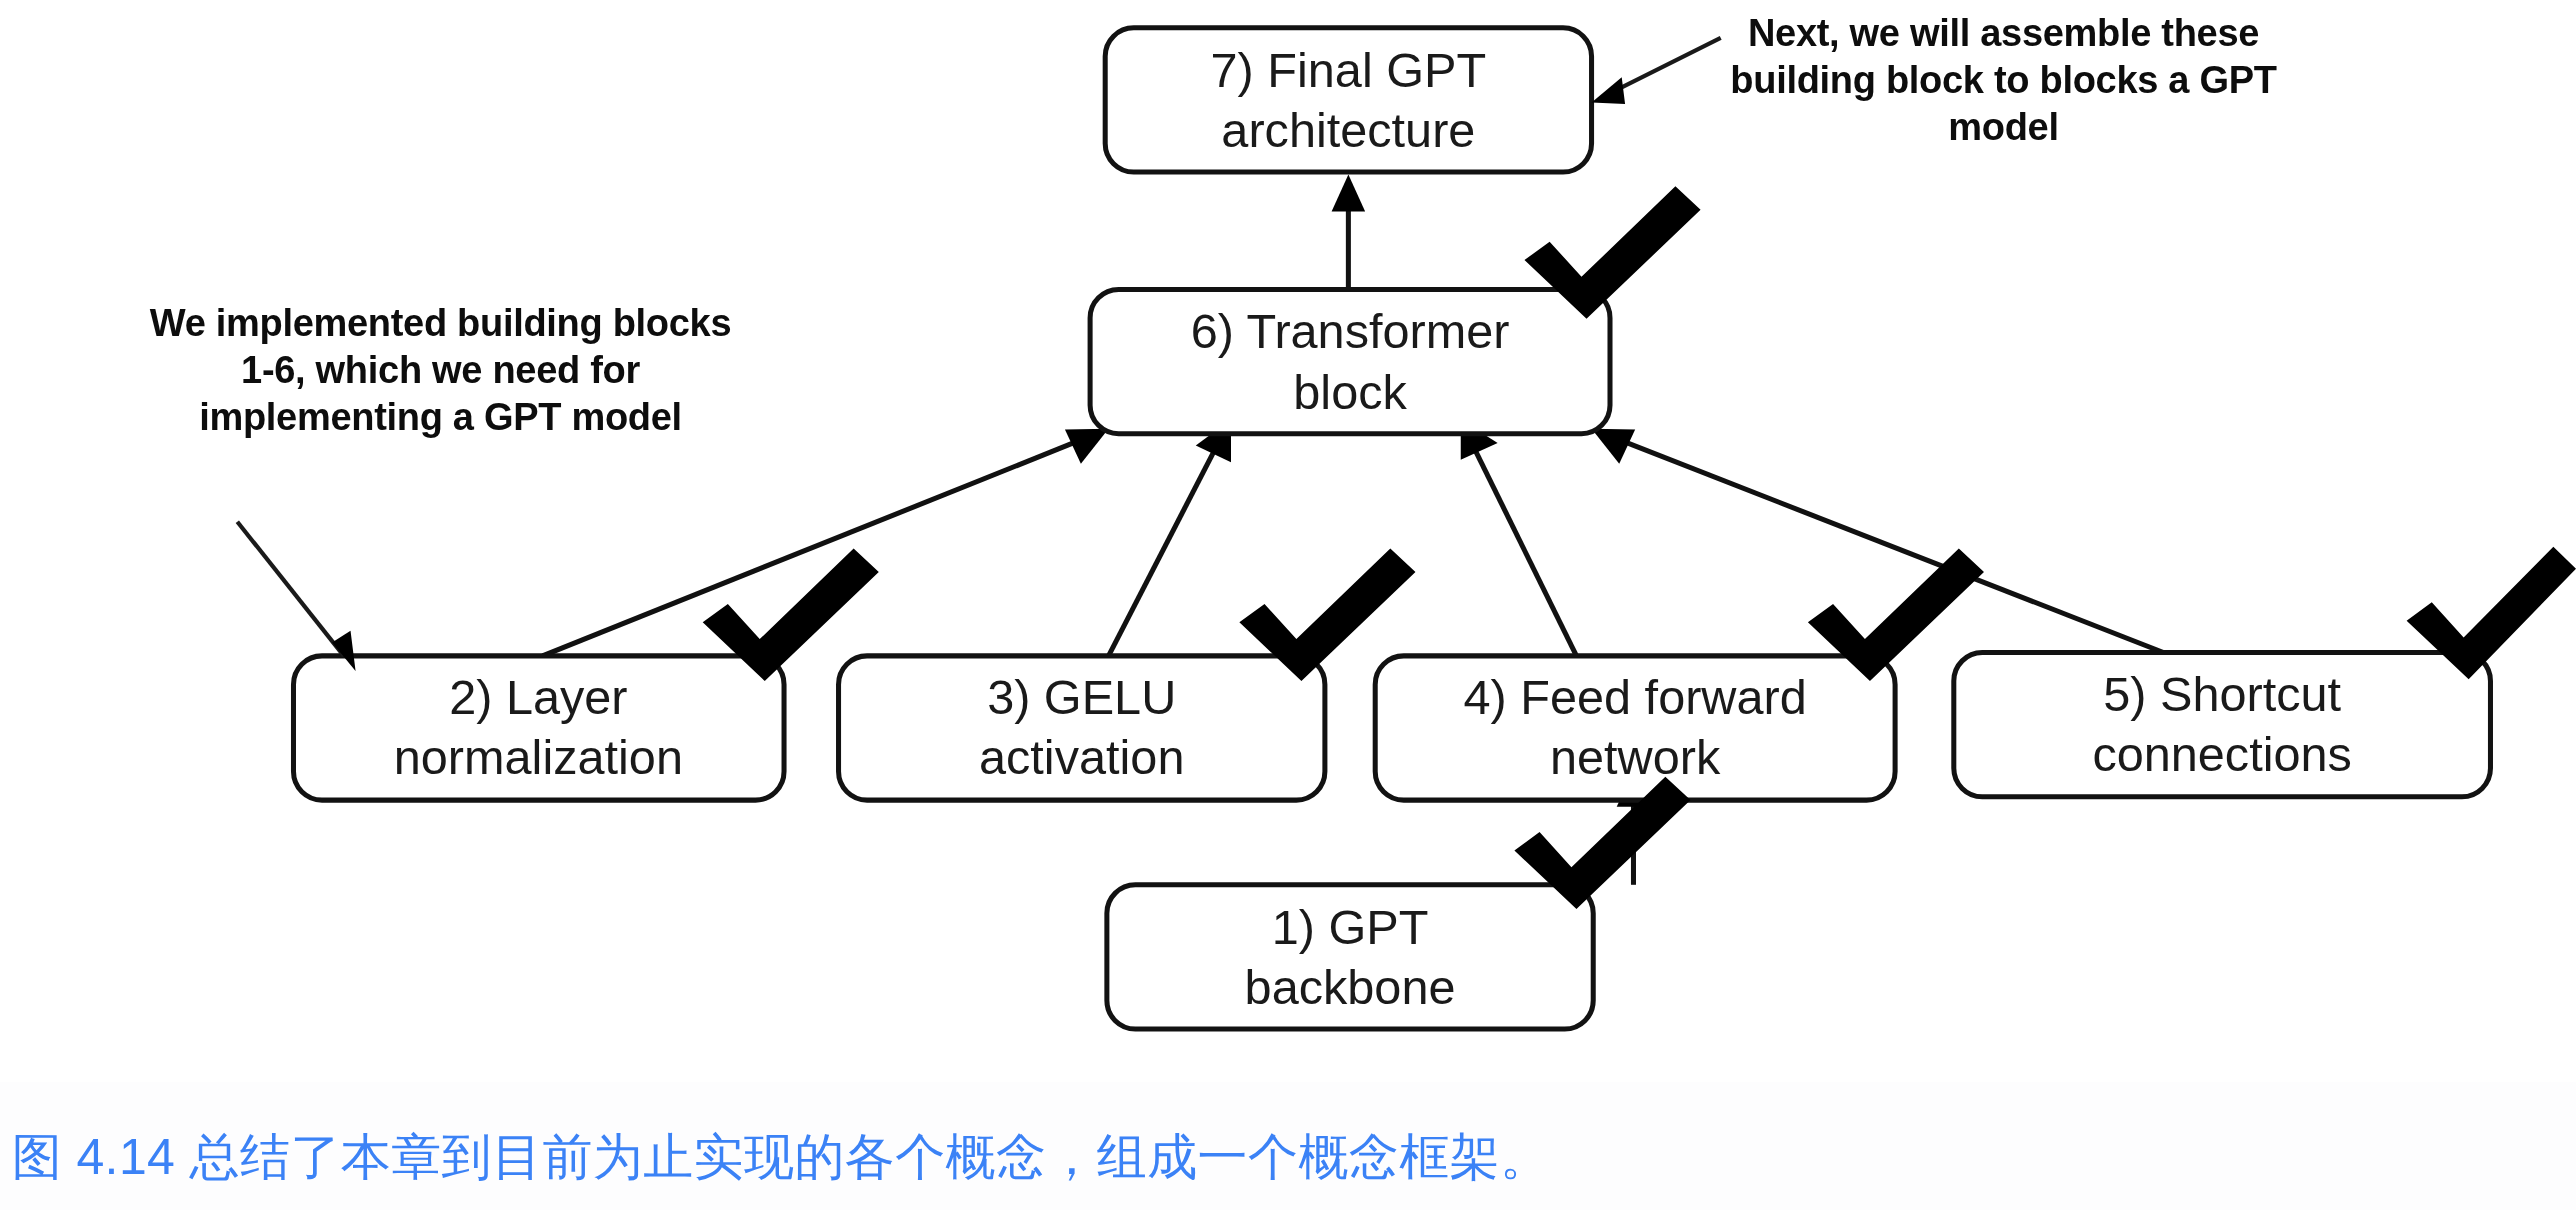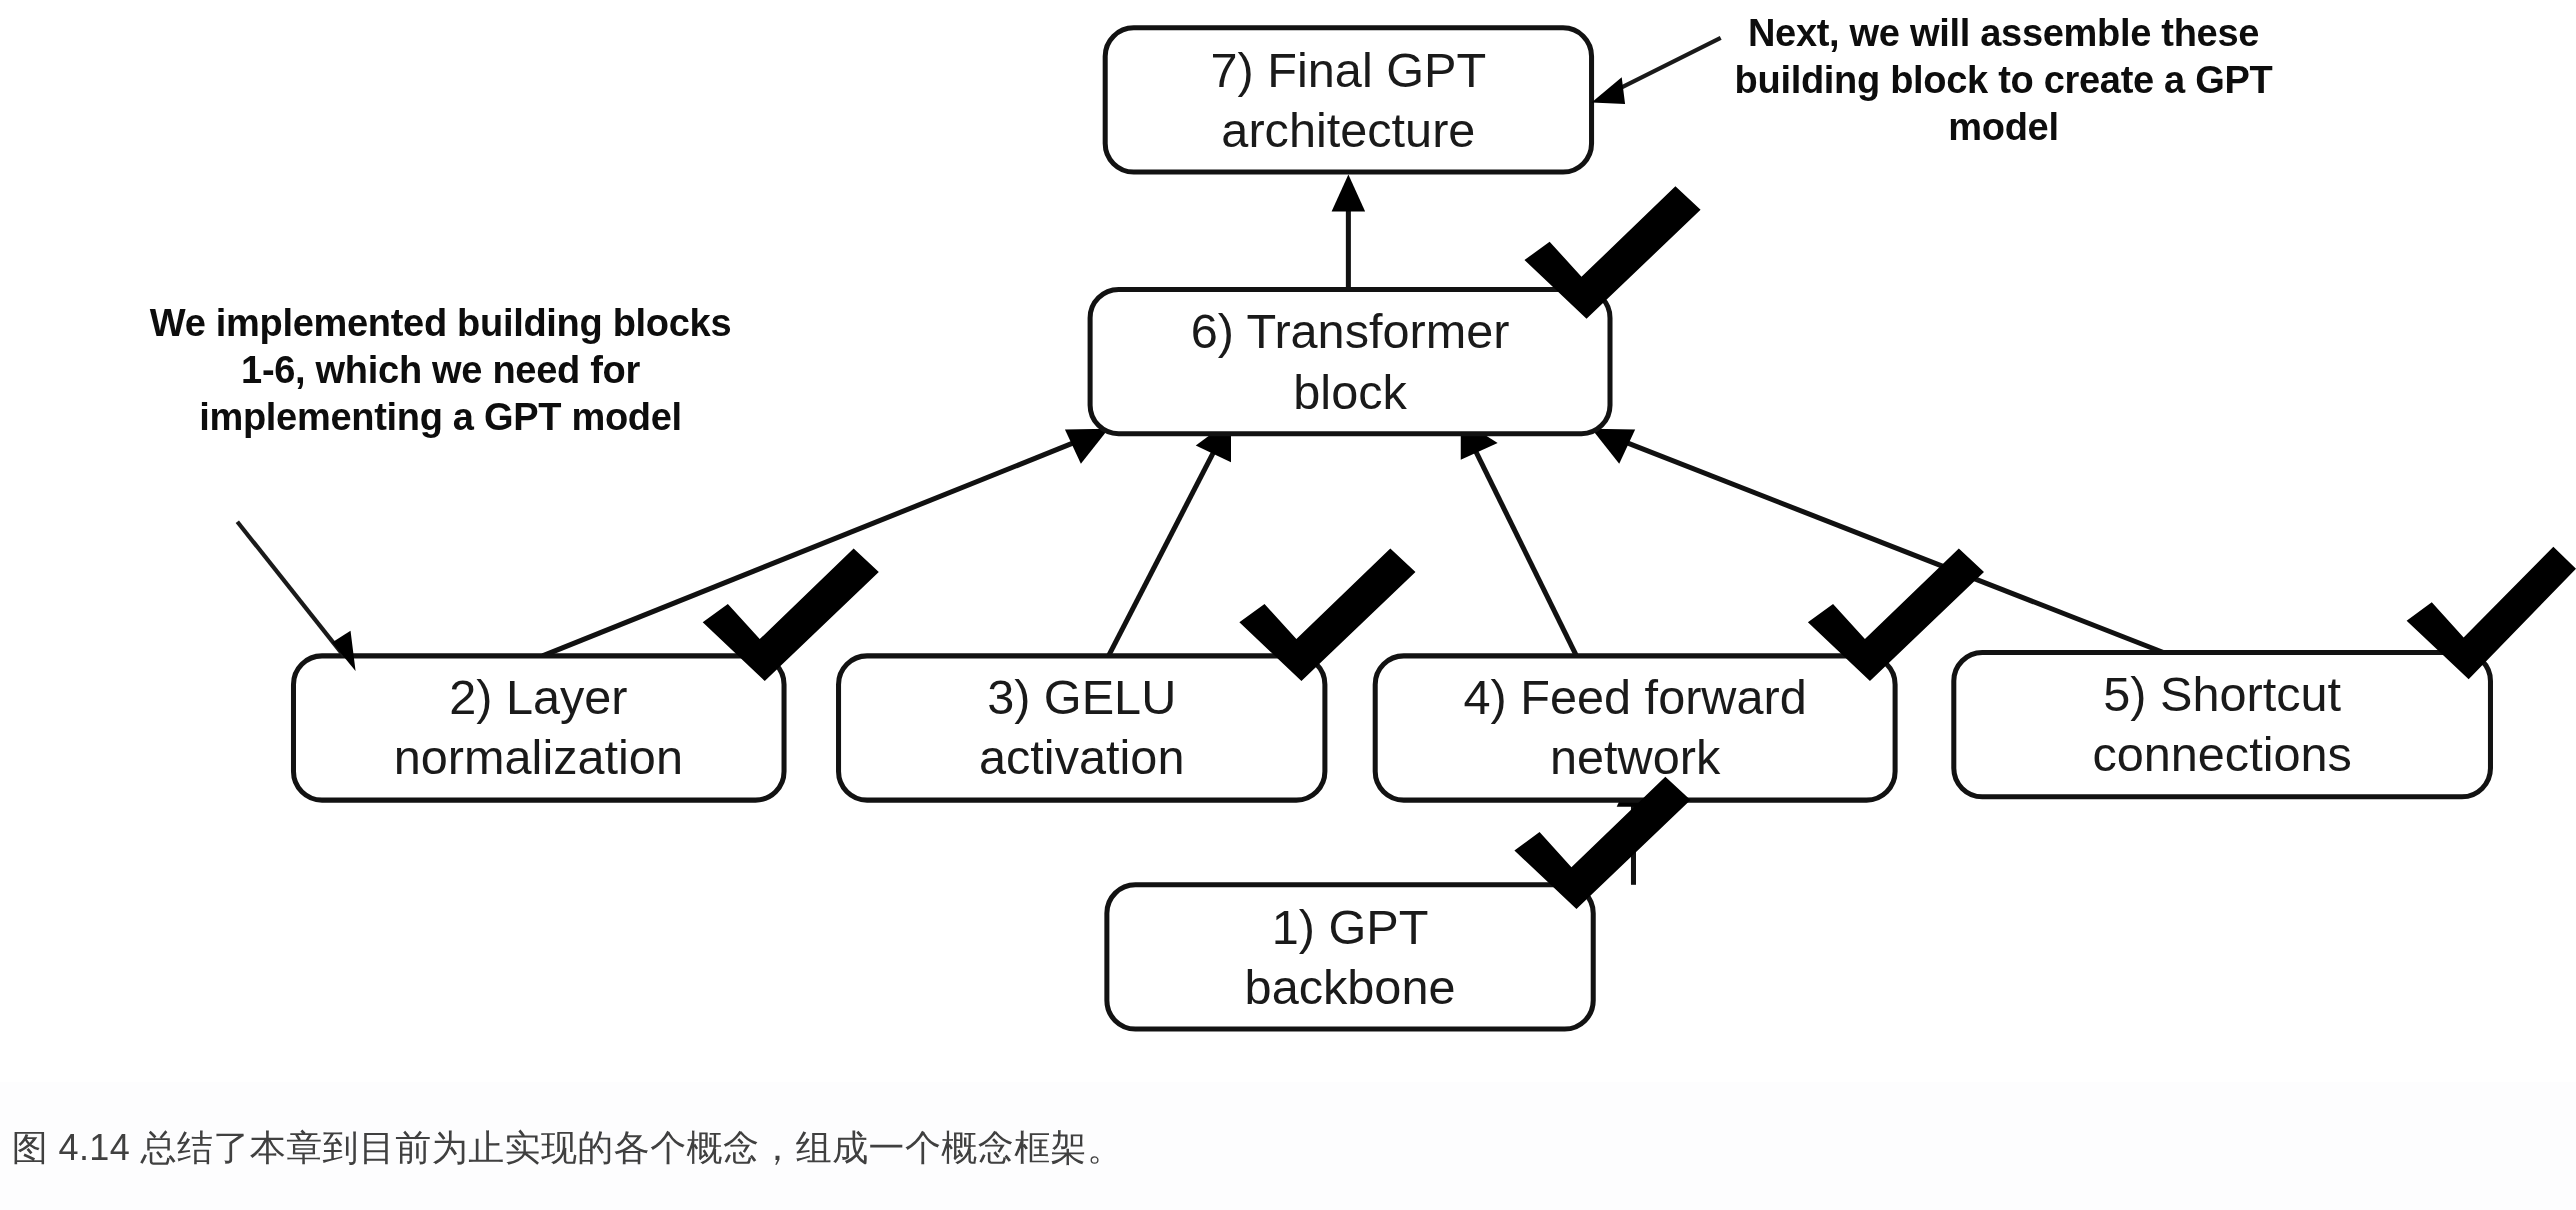--- a/index.html
+++ b/index.html
@@ -81,22 +81,22 @@
     top: 1082px;
     width: 2576px;
     height: 129px;
     background: #fdfdfe;
   }
   #caption-text {
     position: absolute;
     left: 11.7px;
     top: 1124px;
     font-family: "Liberation Sans", sans-serif;
-    font-size: 36px;
-    color: #404040;
+    font-size: 50px;
+    color: #3b82f6;
     letter-spacing: 0.4px;
     white-space: nowrap;
   }
 </style>
 </head>
 <body>
 
 <div id="page">
 
   <svg id="diagram-svg" viewBox="0 0 3072 1290">
@@ -205,21 +205,21 @@
       <line class="anno-line" x1="2052" y1="45" x2="1922" y2="110"></line>
       <polygon class="checkmark" points="1898,122 1938,124 1934,92"></polygon>
     </g>
   </svg>
 
   <div class="anno-text" id="anno-left">We implemented building blocks
 1-6, which we need for
 implementing a GPT model</div>
 
   <div class="anno-text" id="anno-right">Next, we will assemble these
-building block to create a GPT
+building block to blocks a GPT
 model</div>
 
   <div id="caption-band">
     
     
   </div>
   <div id="caption-text">图 4.14 总结了本章到目前为止实现的各个概念，组成一个概念框架。</div>
 
 </div>
 

